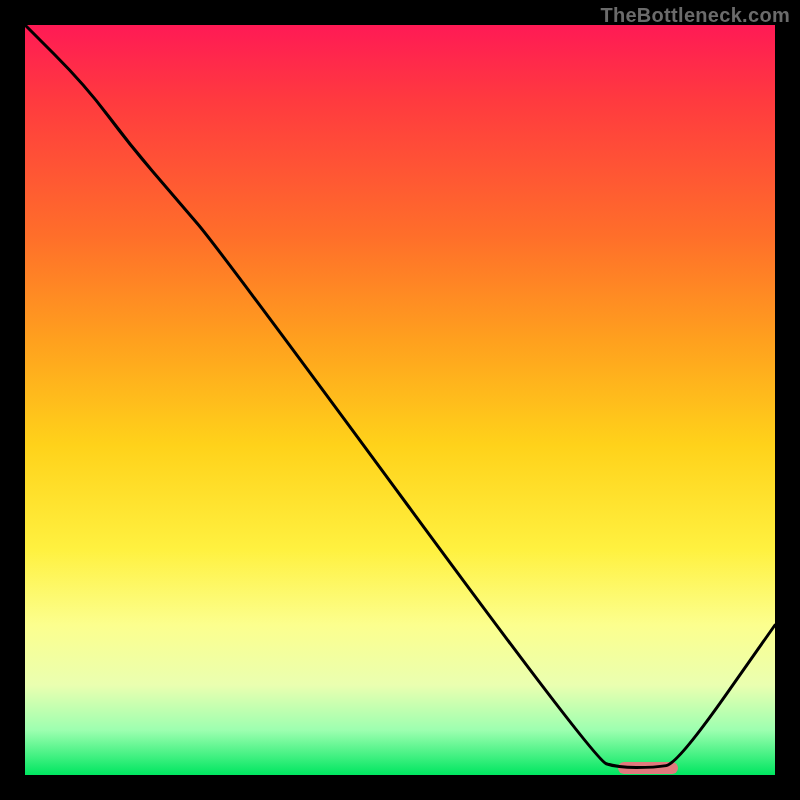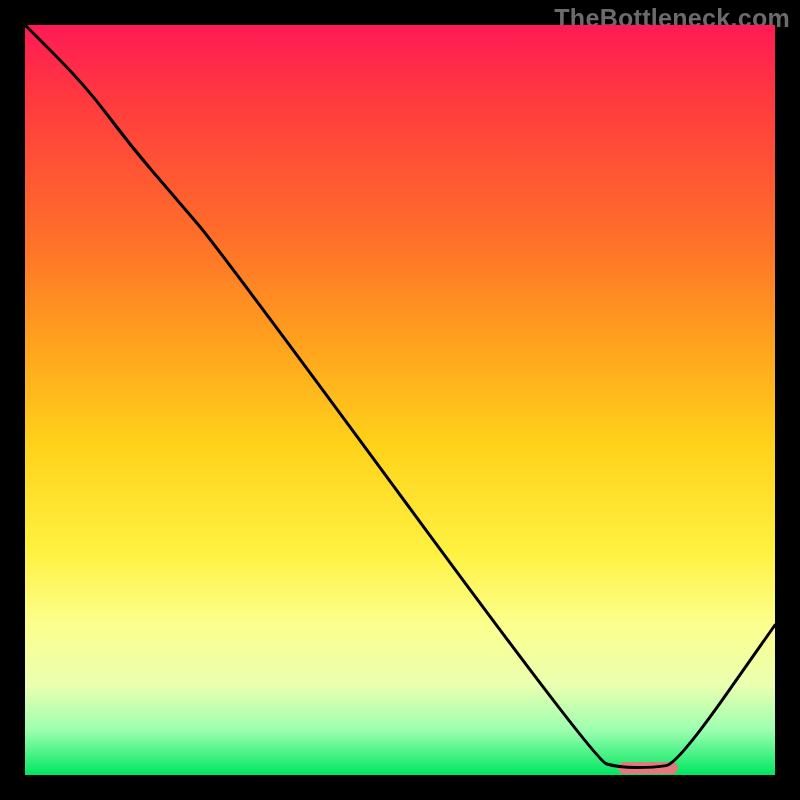--- a/index.html
+++ b/index.html
@@ -59,21 +59,21 @@
     position: absolute;
     height: 12px;
     border-radius: 6px;
     background: #e07a7d;
   }
   .watermark {
     position: absolute;
     top: 4px;
     right: 10px;
     color: #6b6b6b;
-    font-size: 25px;
+    font-size: 20px;
     font-weight: 600;
     letter-spacing: 0.3px;
     user-select: none;
   }
   
 </style>
 </head>
 <body>
 
 <div class="watermark">TheBottleneck.com</div>

